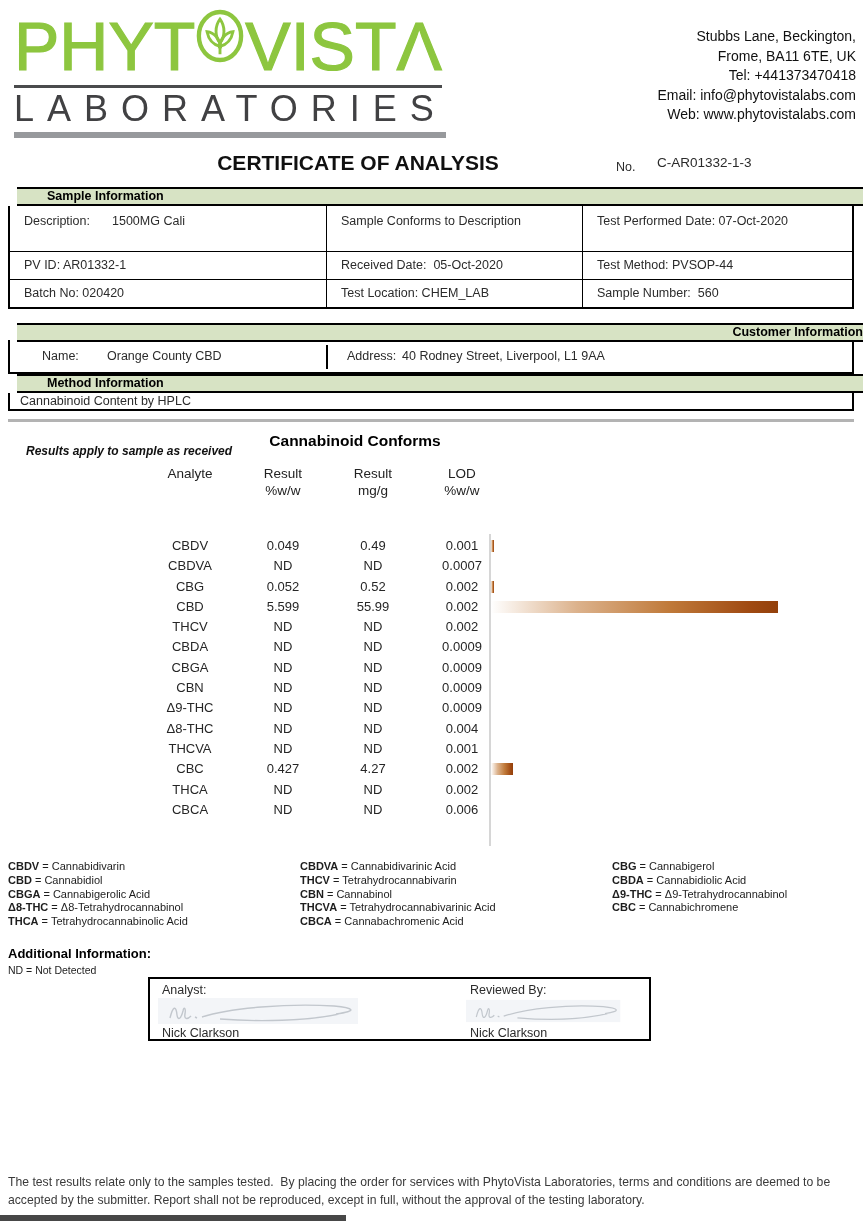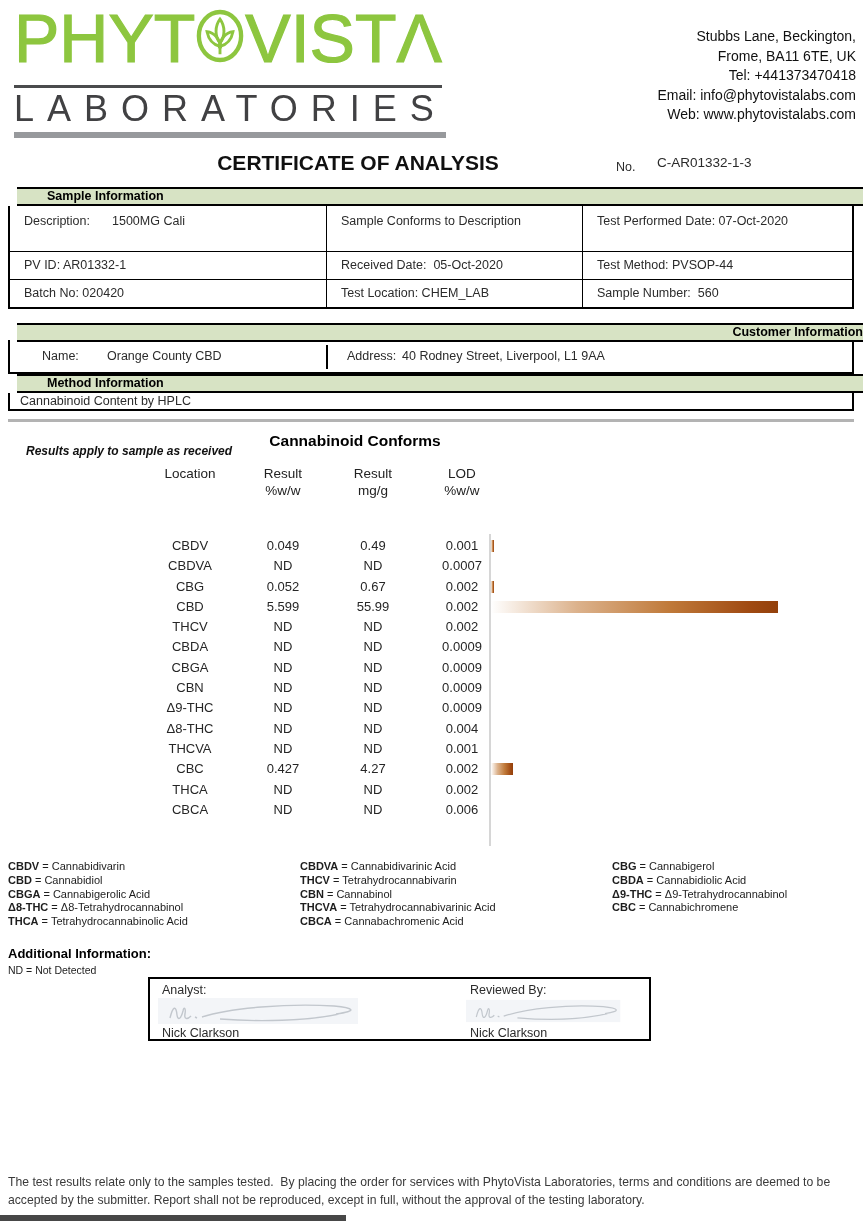--- a/index.html
+++ b/index.html
@@ -2,21 +2,21 @@
 <html><head>
 <meta charset="utf-8">
 <style>
   html,body { margin:0; padding:0; background:#fff; }
   .page {
     position:relative; width:864px; height:1225px; background:#fff;
     font-family:"Liberation Sans", sans-serif; color:#2b2b2b; overflow:hidden;
   }
   
   .logo { position:absolute; left:14px; top:4px; width:432px; }
-  .logo-row { display:flex; color:#8dc63f; font-size:68px; line-height:1; font-weight:400; -webkit-text-stroke:1.2px #8dc63f; }
+  .logo-row { display:flex; align-items:flex-end; color:#8dc63f; font-size:68px; line-height:1; font-weight:400; -webkit-text-stroke:1.2px #8dc63f; }
   .logo-row .leaf { margin:0 1px 2px 1px; }
   .logo-div1 { height:3px; background:#4a4b4d; margin-top:5px; width:428px; }
   .logo-sub { font-size:36px; line-height:1; letter-spacing:13px; color:#414143; margin-top:3px; white-space:nowrap; }
   .logo-div2 { height:6px; background:#97999c; margin-top:5px; width:432px; }
   .contact { position:absolute; right:8px; top:27px; text-align:right; font-size:14px; line-height:19.5px; color:#101010; }
   
   .cert-title { position:absolute; left:168px; top:151px; width:380px; text-align:center; font-size:21px; font-weight:bold; color:#101010; }
   .no-label { position:absolute; left:616px; top:160px; font-size:12.5px; }
   .cert-no { position:absolute; left:657px; top:155px; font-size:13.5px; }
   
@@ -128,21 +128,21 @@
     <span class="pos" style="left:392px; top:9px;">40 Rodney Street, Liverpool, L1 9AA</span>
   </div>
 
   <div class="section-bar" style="top:374px;">Method Information</div>
   <div class="method-box">Cannabinoid Content by HPLC</div>
 
   <div class="gray-rule"></div>
 
   <div class="cp-note">Results apply to sample as received</div>
   <div class="cp-title">Cannabinoid Conforms</div>
-  <div class="cp-h" style="left:130px; top:466px; width:120px;">Location</div>
+  <div class="cp-h" style="left:130px; top:466px; width:120px;">Analyte</div>
   <div class="cp-h" style="left:235px; top:466px; width:96px;">
       <div>Result</div>
       <div>%w/w</div>
     </div>
   <div class="cp-h" style="left:325px; top:466px; width:96px;">
       <div>Result</div>
       <div>mg/g</div>
     </div>
   <div class="cp-h" style="left:414px; top:466px; width:96px;">
       <div>LOD</div>
@@ -159,21 +159,21 @@
       </div>
       <div class="crow">
         <span class="c-analyte">CBDVA</span>
         <span class="c-r1">ND</span>
         <span class="c-r2">ND</span>
         <span class="c-lod">0.0007</span>
       </div>
       <div class="crow">
         <span class="c-analyte">CBG</span>
         <span class="c-r1">0.052</span>
-        <span class="c-r2">0.67</span>
+        <span class="c-r2">0.52</span>
         <span class="c-lod">0.002</span>
         <div class="bar" style="width: 3px;"></div>
       </div>
       <div class="crow">
         <span class="c-analyte">CBD</span>
         <span class="c-r1">5.599</span>
         <span class="c-r2">55.99</span>
         <span class="c-lod">0.002</span>
         <div class="bar" style="width: 287.229px;"></div>
       </div>

